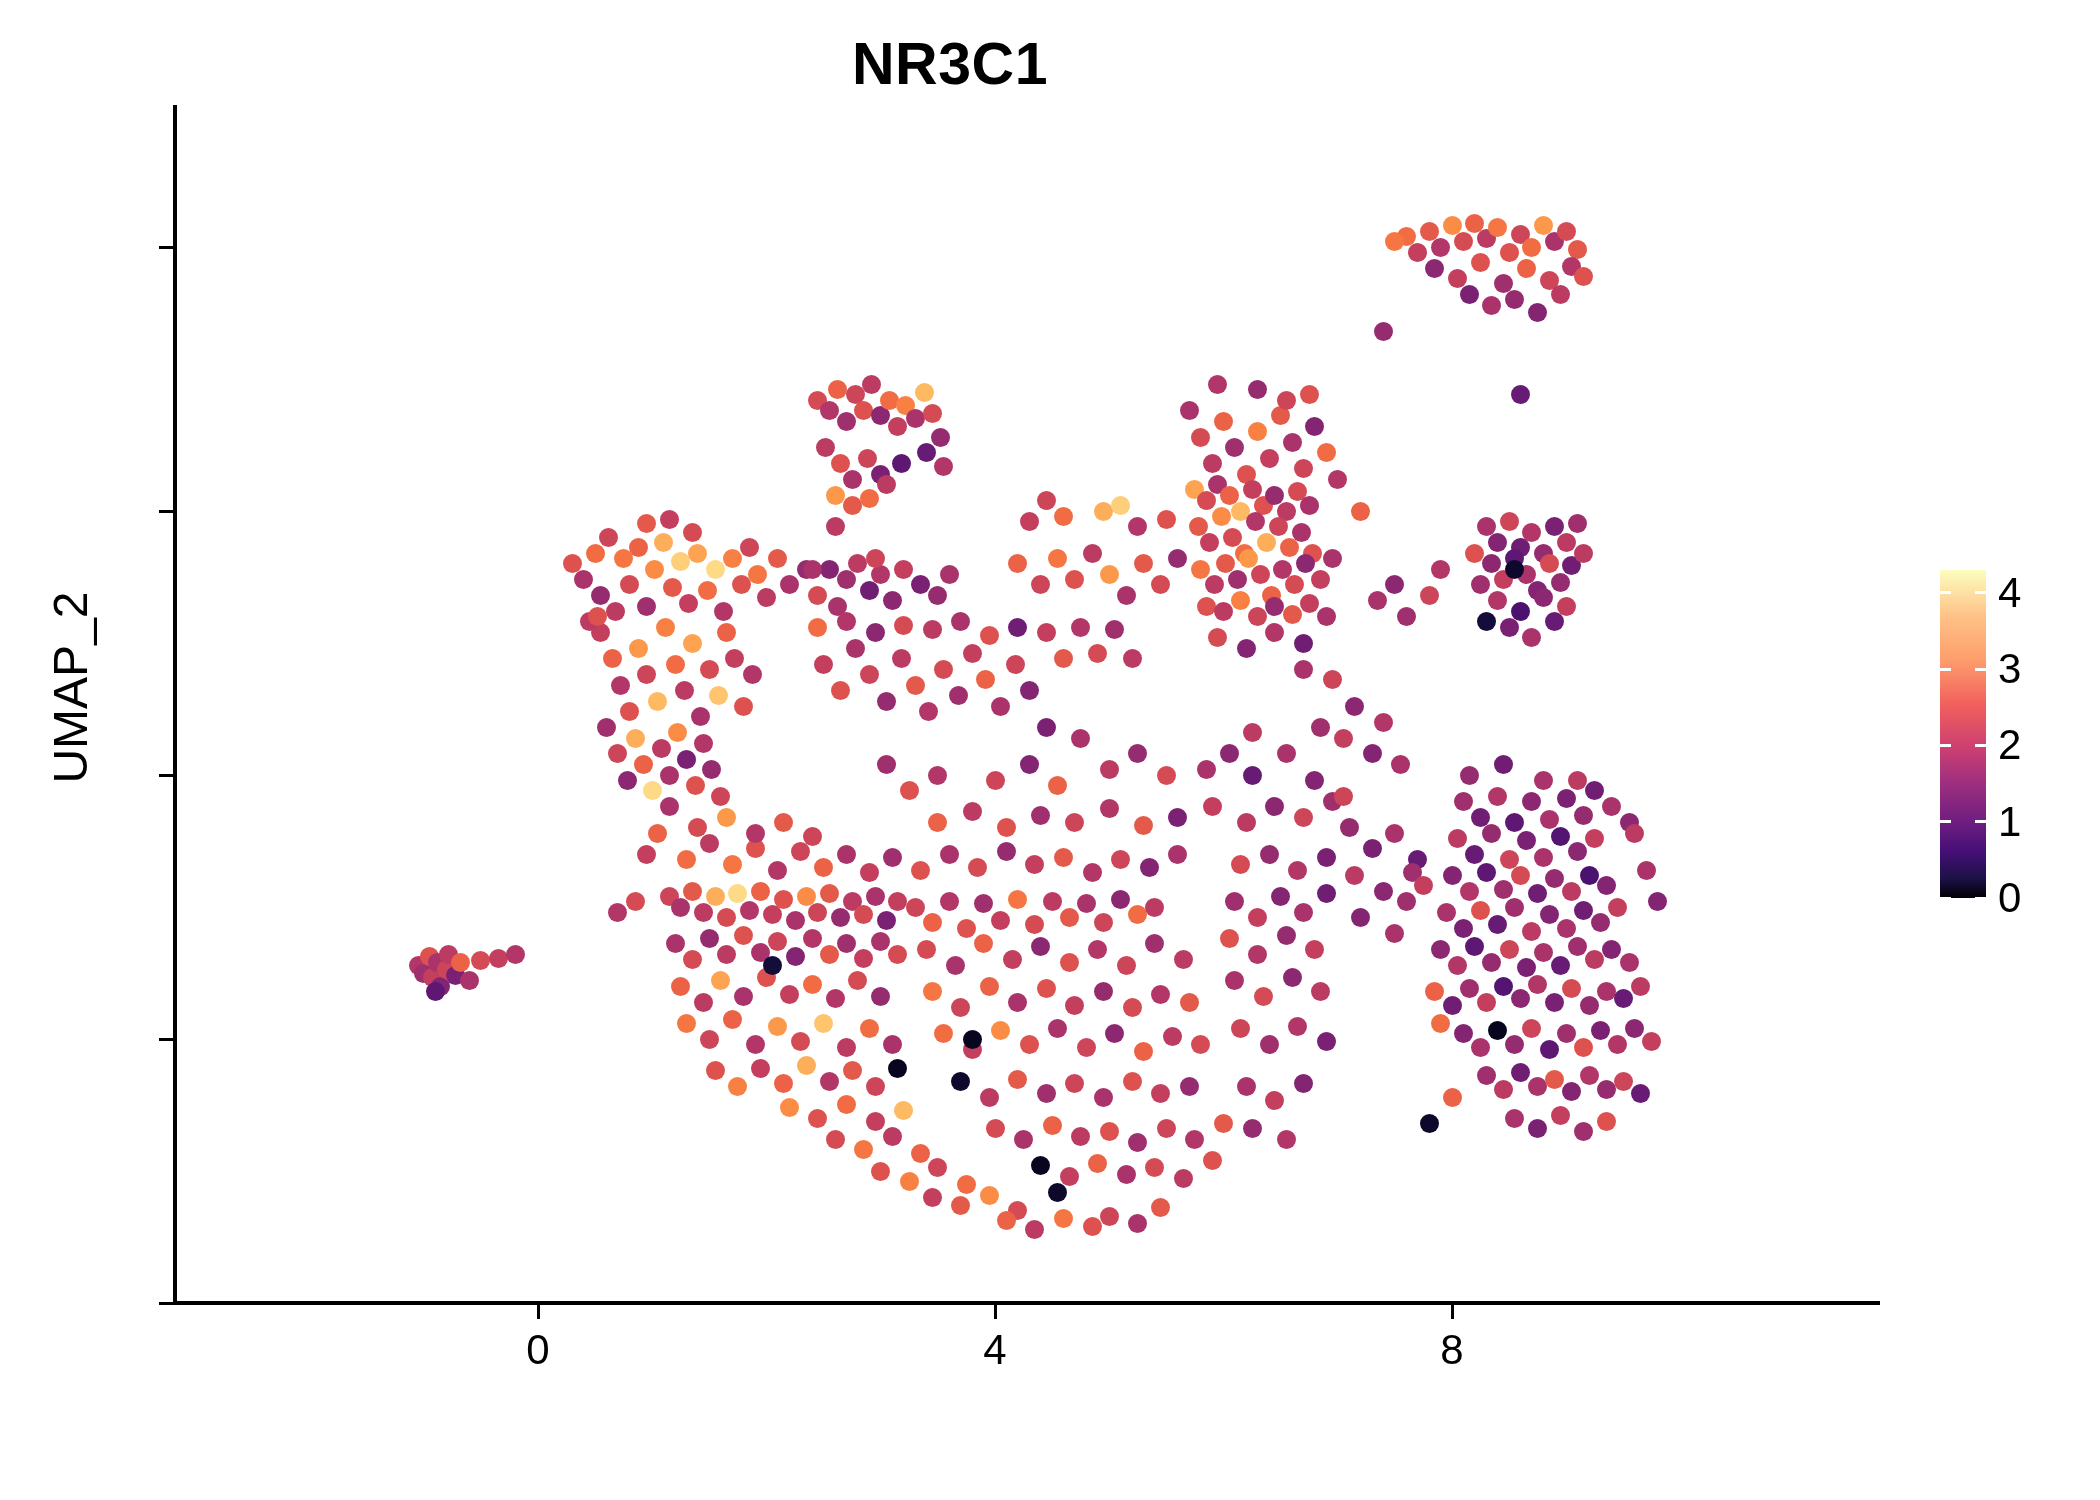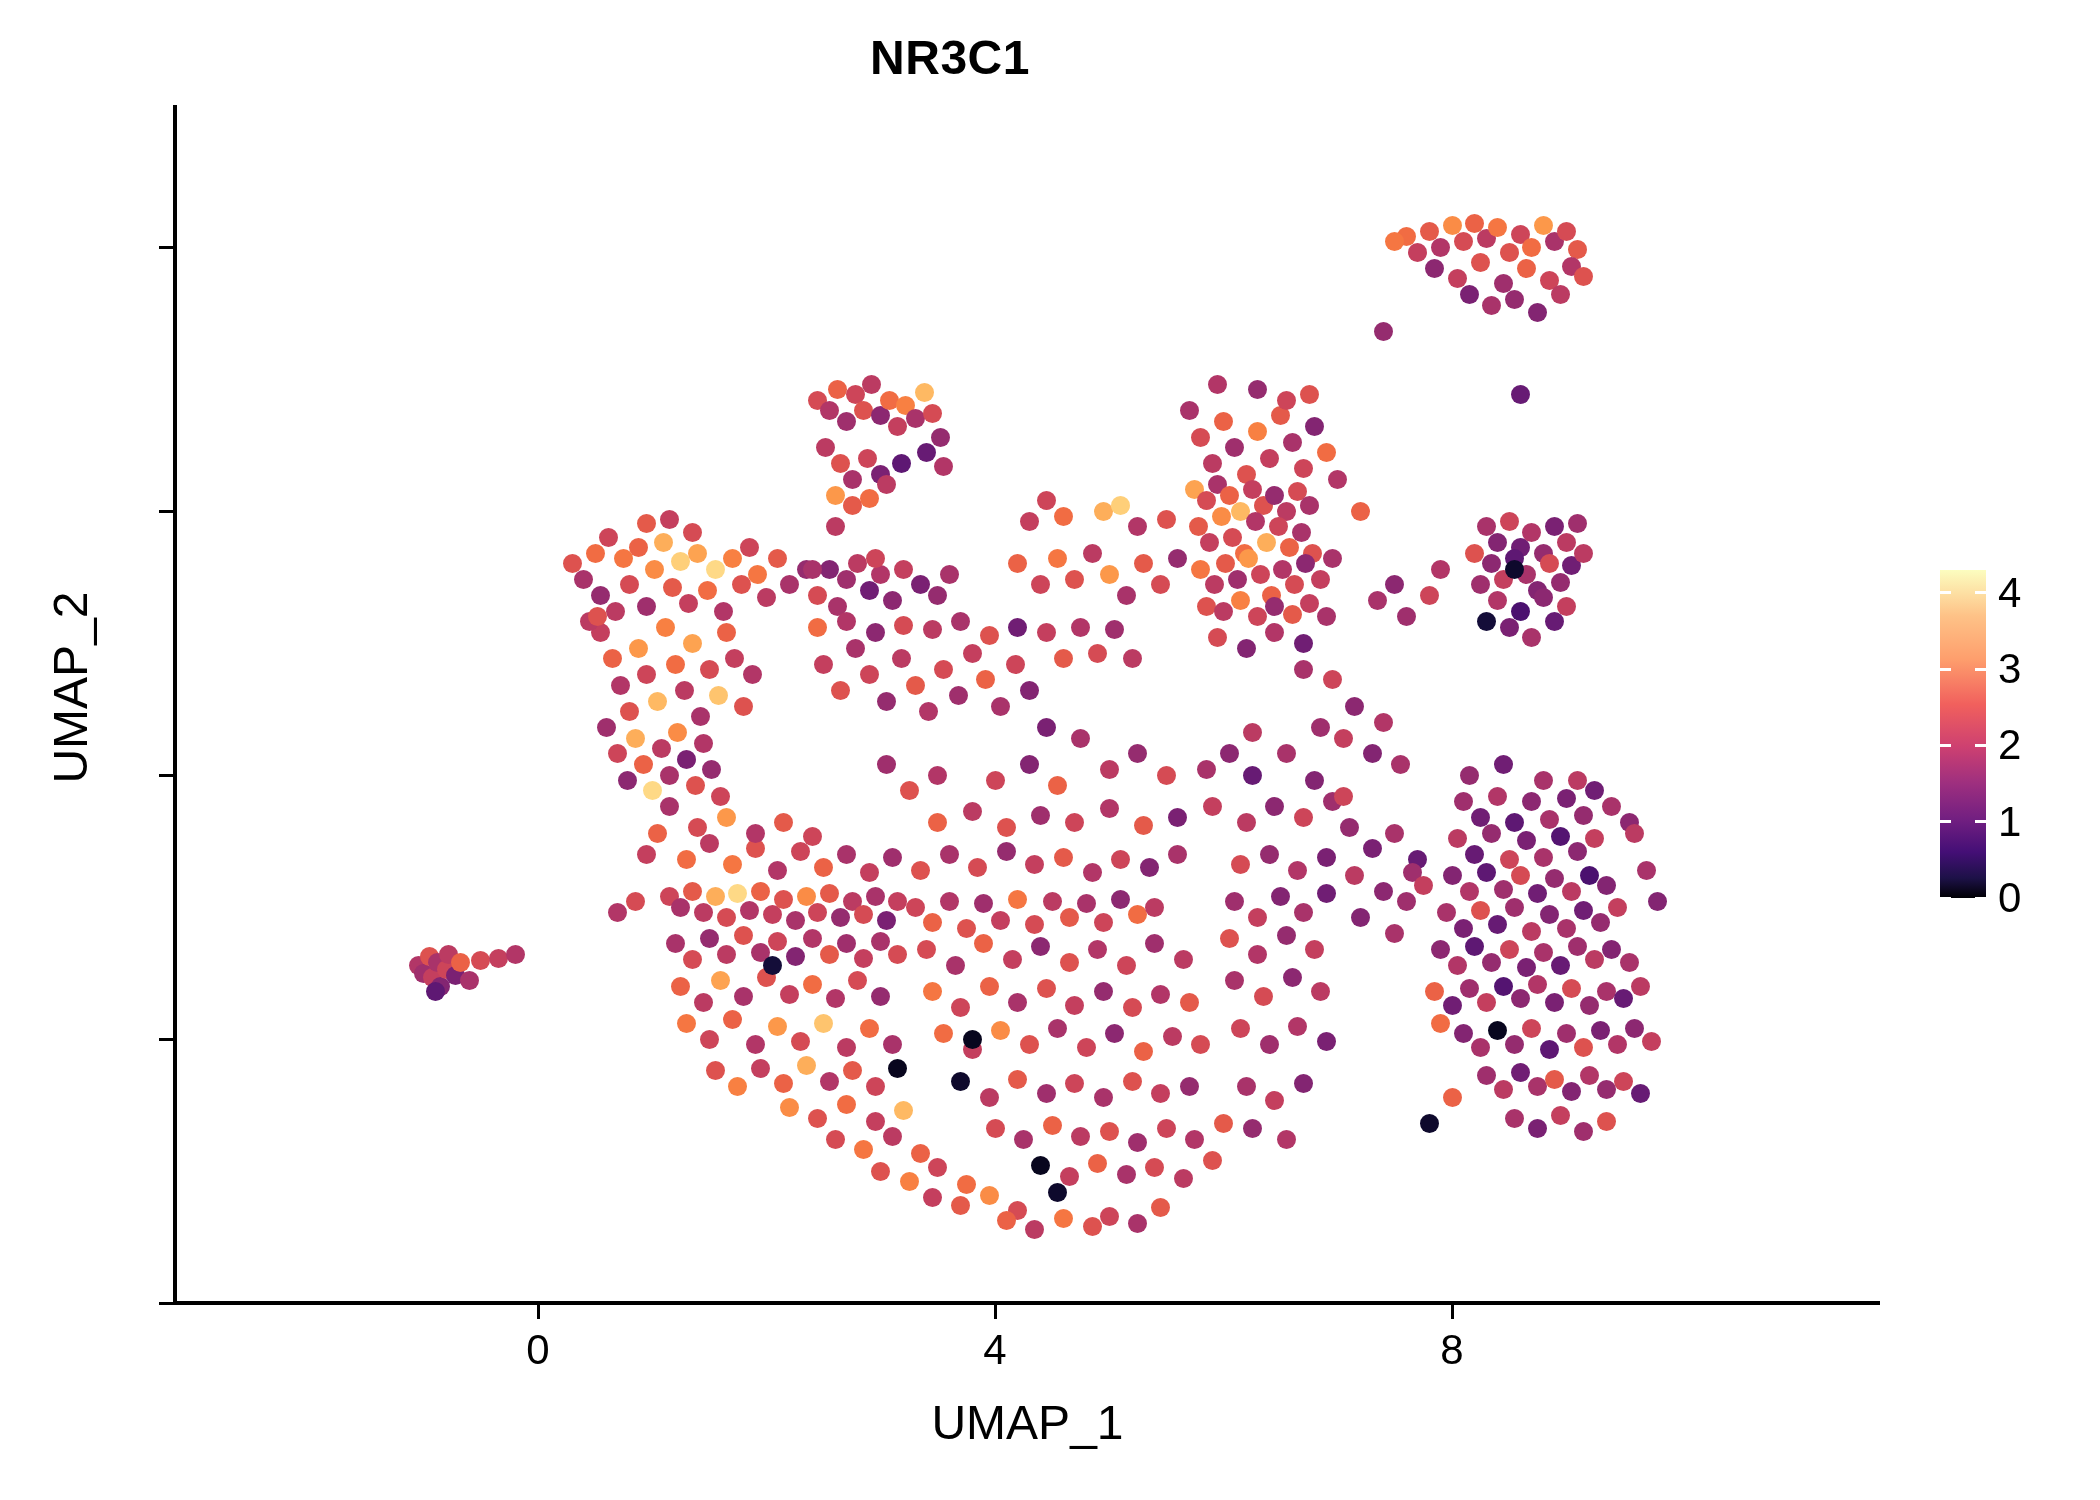--- a/index.html
+++ b/index.html
@@ -14,21 +14,21 @@
     background: #ffffff;
     font-family: "Liberation Sans", sans-serif;
     overflow: hidden;
   }
   #plot-title {
     position: absolute;
     left: 0;
     top: 30px;
     width: 1900px;
     text-align: center;
-    font-size: 48px;
+    font-size: 59px;
     font-weight: bold;
     color: #000000;
     letter-spacing: 0.5px;
   }
   
   #panel {
     position: absolute;
     left: 175px;
     top: 105px;
     width: 1705px;
@@ -828,21 +828,20 @@
       <div class="pt" style="left: 1648.15px; top: 892.22px; width: 19px; height: 19px; background: rgb(131, 37, 114);"></div>
       <div class="pt" style="left: 1625.3px; top: 823.58px; width: 19px; height: 19px; background: rgb(187, 59, 98);"></div>
       <div class="pt" style="left: 1459.64px; top: 765.5px; width: 19px; height: 19px; background: rgb(149, 44, 111);"></div>
       <div class="pt" style="left: 1493.91px; top: 754.94px; width: 19px; height: 19px; background: rgb(112, 30, 116);"></div>
       <div class="pt" style="left: 1533.9px; top: 770.78px; width: 19px; height: 19px; background: rgb(169, 51, 106);"></div>
       <div class="pt" style="left: 625.612px; top: 892.22px; width: 19px; height: 19px; background: rgb(213, 75, 84);"></div>
       <div class="pt" style="left: 608.475px; top: 902.78px; width: 19px; height: 19px; background: rgb(178, 54, 103);"></div>
     </div>
 
   <div id="ylabel">UMAP_2</div>
-  <div id="xlabel">UMAP_1</div>
 
   <div id="legend">
     <div id="legend-bar"></div>
   <div class="legend-tick left" style="top: 326.5px;"></div>
       <div class="legend-tick right" style="top: 326.5px;"></div>
       <div class="legend-tick left" style="top: 250.221px;"></div>
       <div class="legend-tick right" style="top: 250.221px;"></div>
       <div class="legend-tick left" style="top: 173.942px;"></div>
       <div class="legend-tick right" style="top: 173.942px;"></div>
       <div class="legend-tick left" style="top: 97.6628px;"></div>

